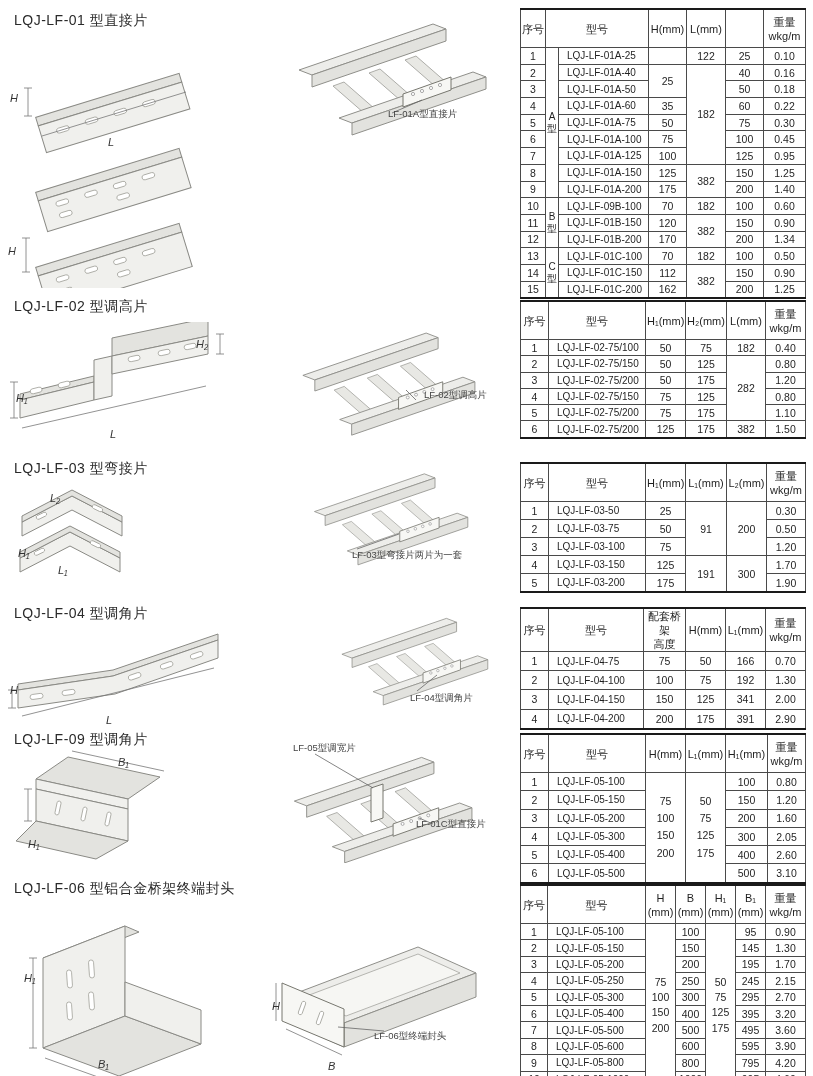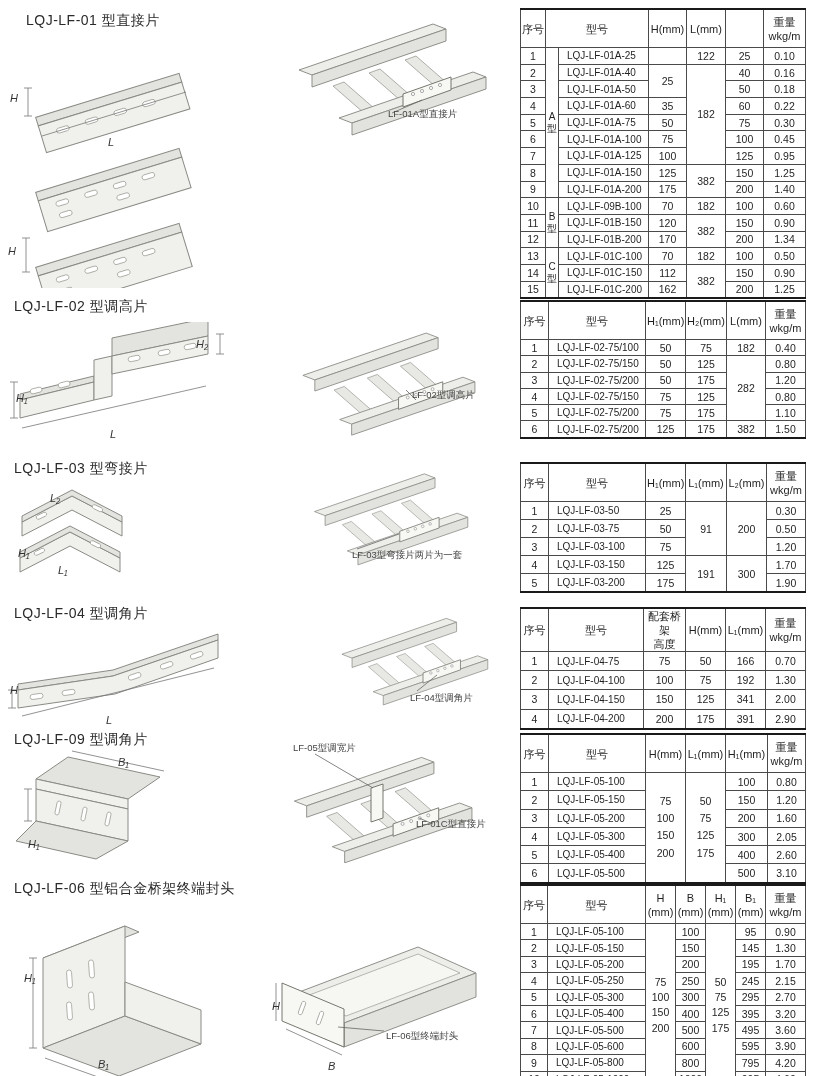--- a/index.html
+++ b/index.html
@@ -60,21 +60,21 @@
         <polygon points="67,111 201,65 201,77 67,123" class="face-front"></polygon>
         <polygon points="118,82 166,65 166,78 118,95" class="plate"></polygon>
         <circle cx="128" cy="82" r="1.6" class="hole"></circle>
         <circle cx="137" cy="79" r="1.6" class="hole"></circle>
         <circle cx="146" cy="76" r="1.6" class="hole"></circle>
         <circle cx="155" cy="73" r="1.6" class="hole"></circle>
       </g>
     </defs>
   </svg>
 
-  <span class="sec-title" style="left:26px;top:12px">LQJ-LF-01 型直接片</span>
+  <span class="sec-title" style="left:14px;top:12px">LQJ-LF-01 型直接片</span>
   <span class="sec-title" style="left:14px;top:298px">LQJ-LF-02 型调高片</span>
   <span class="sec-title" style="left:14px;top:460px">LQJ-LF-03 型弯接片</span>
   <span class="sec-title" style="left:14px;top:605px">LQJ-LF-04 型调角片</span>
   <span class="sec-title" style="left:14px;top:731px">LQJ-LF-09 型调角片</span>
   <span class="sec-title" style="left:14px;top:880px">LQJ-LF-06 型铝合金桥架终端封头</span>
 
 
   <svg class="draw" style="left:8px;top:40px" width="250" height="248">
     <g transform="translate(30,85) rotate(-17)">
       <rect x="0" y="-8" width="150" height="9" class="pl2"></rect>
@@ -207,21 +207,21 @@
   <svg class="draw" style="left:280px;top:12px" width="235" height="125">
     <use href="#tray" xlink:href="#tray" transform="translate(5,0)"></use>
     <line x1="142" y1="88" x2="112" y2="101" class="leader"></line>
   </svg>
   <span class="iso-cap" style="left:388px;top:108px">LF-01A型直接片</span>
 
   <svg class="draw" style="left:288px;top:322px" width="230" height="115">
     <use href="#tray" xlink:href="#tray" transform="translate(2,0) scale(0.92)"></use>
     <line x1="128" y1="78" x2="118" y2="68" class="leader"></line>
   </svg>
-  <span class="iso-cap" style="left:412px;top:389px">LF-02型调高片</span>
+  <span class="iso-cap" style="left:424px;top:389px">LF-02型调高片</span>
 
   <svg class="draw" style="left:295px;top:462px" width="215" height="110">
     <use href="#tray" xlink:href="#tray" transform="translate(8,2) scale(0.82)"></use>
     <line x1="104" y1="72" x2="62" y2="87" class="leader"></line>
   </svg>
   <span class="iso-cap" style="left:352px;top:549px">LF-03型弯接片两片为一套</span>
 
   <svg class="draw" style="left:325px;top:605px" width="190" height="105">
     <use href="#tray" xlink:href="#tray" transform="translate(6,4) scale(0.78)"></use>
     <line x1="112" y1="70" x2="92" y2="86" class="leader"></line>
@@ -242,21 +242,21 @@
     <polygon points="36,72 150,29 192,48 78,91" fill="#f6f6f3" stroke="#a5a5a0" stroke-width="0.8"></polygon>
     <polygon points="76,98 208,48 208,72 76,122" class="face-front"></polygon>
     <polygon points="18,72 76,98 76,122 18,96" class="face-side"></polygon>
     <polygon points="14,58 76,84 76,122 14,96" class="plate"></polygon>
     <rect x="32" y="76" width="4" height="14" rx="2" class="slot" transform="rotate(20 34 83)"></rect>
     <rect x="50" y="86" width="4" height="14" rx="2" class="slot" transform="rotate(20 52 93)"></rect>
     <line x1="70" y1="102" x2="116" y2="106" class="leader"></line>
     <line x1="8" y1="58" x2="8" y2="96" class="dimline"></line>
     <line x1="18" y1="104" x2="74" y2="130" class="dimline"></line>
   </svg>
-  <span class="iso-cap" style="left:386px;top:1030px">LF-06型终端封头</span>
+  <span class="iso-cap" style="left:374px;top:1030px">LF-06型终端封头</span>
   <span class="dim" style="left:272px;top:1000px">H</span>
   <span class="dim" style="left:328px;top:1060px">B</span>
 
   <div class="tbl" style="top:8px">
       <table class="t1">
         <colgroup>
           <col style="width: 25px;">
           <col style="width: 13px;">
           <col style="width: 90px;">
           <col style="width: 38px;">

